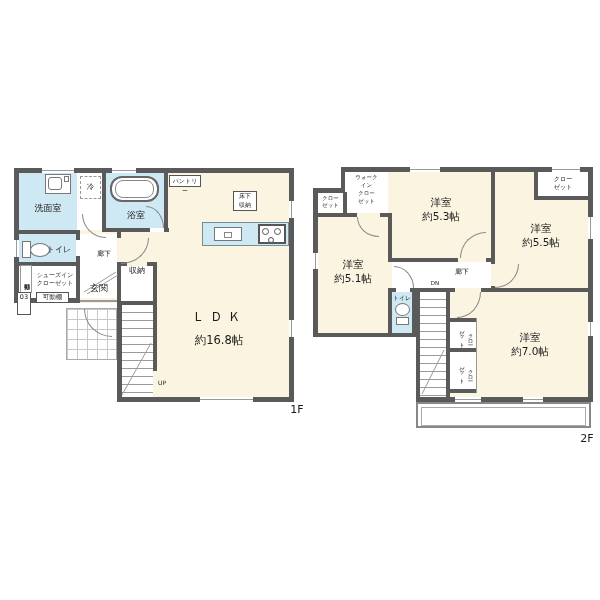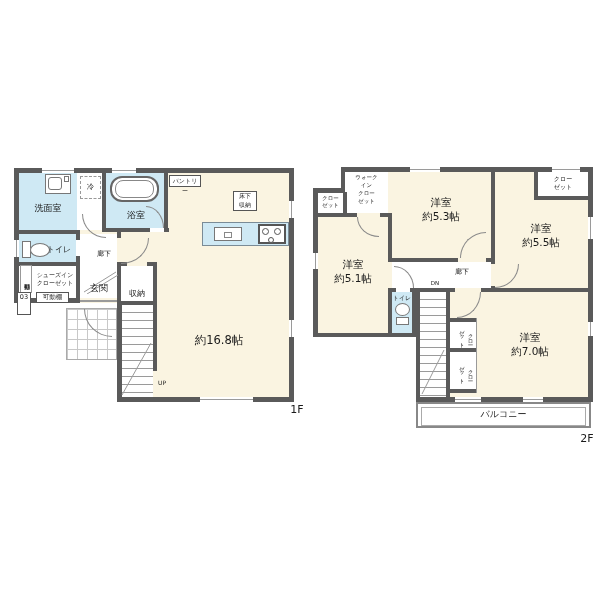--- a/index.html
+++ b/index.html
@@ -130,21 +130,22 @@
     <div class="boxlbl" style="left:17px;top:292px;width:14px;height:23px;font-size:6.5px;line-height:9px">03</div>
     <div class="boxlbl" style="left:36px;top:292px;width:33px;height:11px;font-size:6.5px;line-height:9px">可動棚</div>
 
     <div class="lbl" style="left:22px;top:203px;width:52px;font-size:9px">洗面室</div>
     <div class="lbl" style="left:118px;top:210px;width:36px;font-size:9px">浴室</div>
     <div class="lbl" style="left:42px;top:245px;width:34px;font-size:8px">トイレ</div>
     <div class="lbl" style="left:90px;top:250px;width:28px;font-size:7px">廊下</div>
     <div class="lbl" style="left:33px;top:271px;width:44px;font-size:6px">シューズイン
 クローゼット</div>
     <div class="lbl" style="left:82px;top:283px;width:34px;font-size:9px">玄関</div>
-    <div class="lbl" style="left:123px;top:289px;width:28px;font-size:8px">収納</div>
+    <div class="lbl" style="left:123px;top:266px;width:28px;font-size:8px">収納</div>
+    <div class="lbl" style="left:174px;top:309px;width:90px;font-size:13px;letter-spacing:5px">ＬＤＫ</div>
     <div class="lbl" style="left:174px;top:333px;width:90px;font-size:11.5px">約16.8帖</div>
     <div class="lbl" style="left:158px;top:379px;width:18px;font-size:6px;text-align:left">UP</div>
     <div class="lbl" style="left:285px;top:403px;width:24px;font-size:11px">1F</div>
   </div>
 
   <div class="abs" style="left:0;top:0;width:600px;height:600px">
 
     <div class="fill cream" style="left:318px;top:172px;width:270px;height:225px"></div>
     <div class="fill white" style="left:313px;top:167px;width:28px;height:23px"></div>
     <div class="fill white" style="left:313px;top:337px;width:103px;height:65px"></div>
@@ -236,17 +237,16 @@
 約5.1帖</div>
     <div class="lbl" style="left:447px;top:268px;width:30px;font-size:7px">廊下</div>
     <div class="lbl" style="left:426px;top:280px;width:18px;font-size:5.5px">DN</div>
     <div class="lbl" style="left:391px;top:294px;width:22px;font-size:6px">トイレ</div>
     <div class="lbl vtext" style="left:453px;top:323px;width:22px;height:24px;font-size:5.5px;line-height:1.6">クロー
 ゼット</div>
     <div class="lbl vtext" style="left:453px;top:356px;width:22px;height:31px;font-size:5.5px;line-height:1.6">クロー
 ゼット</div>
     <div class="lbl" style="left:485px;top:331px;width:90px;font-size:10.5px">洋室
 約7.0帖</div>
-    <div class="lbl" style="left:421px;top:409px;width:165px;font-size:9px">バルコニー</div>
     <div class="lbl" style="left:574px;top:432px;width:26px;font-size:11px">2F</div>
   </div>
 
 </div>
 
 </body></html>

